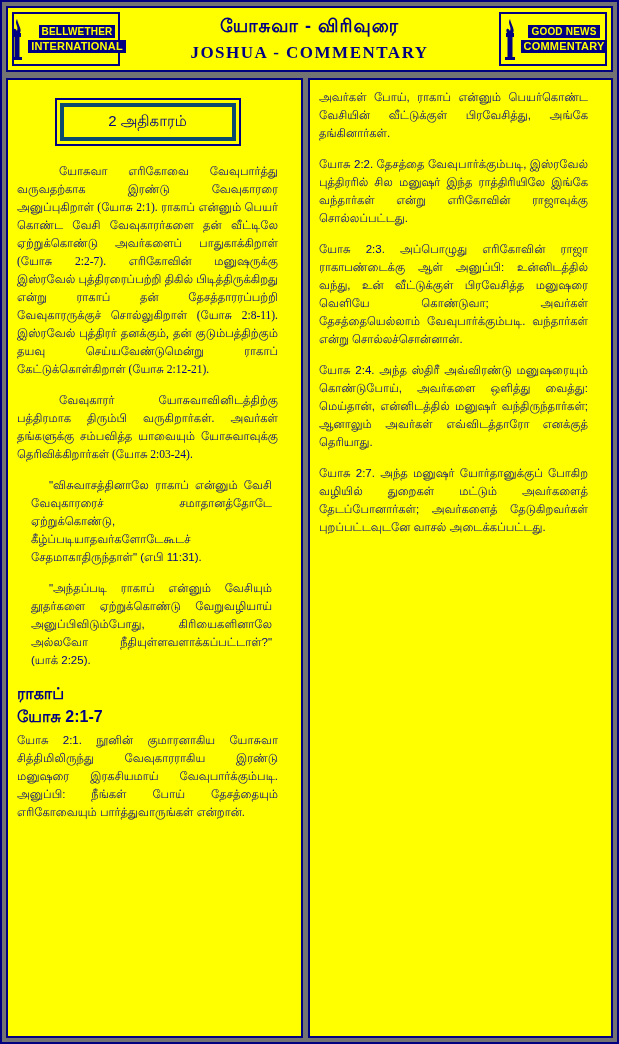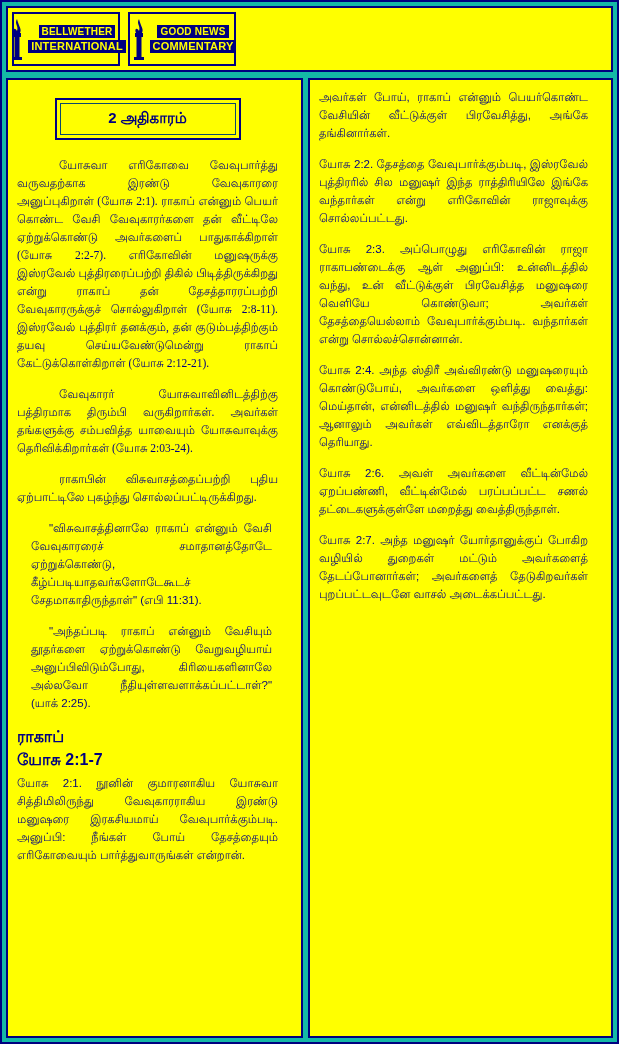--- a/index.html
+++ b/index.html
@@ -7,21 +7,21 @@
     padding: 0;
     background: #ffffff;
   }
   body {
     font-family: "Liberation Serif", serif;
   }
   .page {
     position: relative;
     width: 619px;
     height: 1044px;
-    background: #14b8a6;
+    background: #737373;
     border: 2px solid #000080;
     box-sizing: border-box;
     overflow: hidden;
   }
 
   
   .header {
     position: absolute;
     top: 4px;
     left: 4px;
@@ -132,26 +132,26 @@
 
   
   .chapter-box {
     margin: 10px auto 16px auto;
     width: 186px;
     border: 2px solid #000080;
     padding: 3px;
     box-sizing: border-box;
   }
   .chapter-box-inner {
-    border: 1px solid #0c4a6e;
+    border: 4px solid #0c4a6e;
     padding: 5px 4px;
     text-align: center;
     color: #000080;
     font-family: "Liberation Sans", sans-serif;
-    font-weight: bold;
+    font-weight: normal;
     font-size: 15px;
   }
 
   
   p.body {
     color: #000080;
     font-family: Liberation Serif, serif;
     font-size: 11.5px;
     line-height: 18px;
     text-align: justify;
@@ -203,20 +203,24 @@
             <rect x="6" y="40" width="10" height="3" fill="#000080"></rect>
           </svg>
         </div>
         <div class="logo-words">
           <div class="logo-line">BELLWETHER</div>
           <div class="logo-line small">INTERNATIONAL</div>
         </div>
       </div>
     </div>
 
+    <div class="header-titles">
+      <div class="title-ta">யோசுவா  -  விரிவுரை</div>
+      <div class="title-en">JOSHUA -  COMMENTARY</div>
+    </div>
 
     <div class="logo-box">
       <div class="logo-inner">
         <div class="logo-torch">
           <svg width="22" height="44" viewBox="0 0 22 44">
             <path d="M11 2 C8 7, 13 9, 11 14 C9 10, 6 12, 8 16 L14 16 C16 12, 13 10, 11 2 Z" fill="#000080"></path>
             <rect x="7" y="16" width="8" height="4" fill="#000080"></rect>
             <rect x="8.5" y="20" width="5" height="20" fill="#000080"></rect>
             <rect x="6" y="40" width="10" height="3" fill="#000080"></rect>
           </svg>
@@ -232,34 +236,32 @@
   <div class="columns">
 
     <div class="col col-left">
 
       <div class="chapter-box">
         <div class="chapter-box-inner">2 அதிகாரம்</div>
       </div>
 
       <p class="body">யோசுவா எரிகோவை வேவுபார்த்து வருவதற்காக இரண்டு வேவுகாரரை அனுப்புகிறாள் (யோசு 2:1). ராகாப் என்னும் பெயர் கொண்ட வேசி வேவுகாரர்களை தன் வீட்டிலே ஏற்றுக்கொண்டு அவர்களைப் பாதுகாக்கிறாள் (யோசு 2:2-7). எரிகோவின் மனுஷருக்கு இஸ்ரவேல் புத்திரரைப்பற்றி திகில் பிடித்திருக்கிறது என்று ராகாப் தன் தேசத்தாரரப்பற்றி வேவுகாரருக்குச் சொல்லுகிறாள் (யோசு 2:8-11). இஸ்ரவேல் புத்திரர் தனக்கும், தன் குடும்பத்திற்கும் தயவு செய்யவேண்டுமென்று ராகாப் கேட்டுக்கொள்கிறாள் (யோசு 2:12-21).</p>
       <p class="body">வேவுகாரர் யோசுவாவினிடத்திற்கு பத்திரமாக திரும்பி வருகிறார்கள். அவர்கள் தங்களுக்கு சம்பவித்த யாவையும் யோசுவாவுக்கு தெரிவிக்கிறார்கள் (யோசு 2:03-24).</p>
-      <p class="body">ராகாபின் விசுவாசத்தைப்பற்றி புதிய ஏற்பாட்டிலே புகழ்ந்து சொல்லப்பட்டிருக்கிறது.</p>
 
       <p class="quote">"விசுவாசத்தினாலே ராகாப் என்னும் வேசி வேவுகாரரைச் சமாதானத்தோடே ஏற்றுக்கொண்டு, கீழ்ப்படியாதவர்களோடேகூடச் சேதமாகாதிருந்தாள்" (எபி 11:31).</p>
       <p class="quote">"அந்தப்படி ராகாப் என்னும் வேசியும் தூதர்களை ஏற்றுக்கொண்டு வேறுவழியாய் அனுப்பிவிடும்போது, கிரியைகளினாலே அல்லவோ நீதியுள்ளவளாக்கப்பட்டாள்?" (யாக் 2:25).</p>
 
       <div class="heading">ராகாப்</div>
       <div class="heading tight">யோசு 2:1-7</div>
 
       <div class="verse">யோசு 2:1. நூனின் குமாரனாகிய யோசுவா சித்திமிலிருந்து வேவுகாரராகிய இரண்டு மனுஷரை இரகசியமாய் வேவுபார்க்கும்படி. அனுப்பி: நீங்கள் போய் தேசத்தையும் எரிகோவையும் பார்த்துவாருங்கள் என்றான்.</div>
     </div>
 
     <div class="col col-right">
       <div class="verse">அவர்கள் போய், ராகாப் என்னும் பெயர்கொண்ட வேசியின் வீட்டுக்குள் பிரவேசித்து, அங்கே தங்கினார்கள்.</div>
       <div class="verse">யோசு 2:2. தேசத்தை வேவுபார்க்கும்படி, இஸ்ரவேல் புத்திரரில் சில மனுஷர் இந்த ராத்திரியிலே இங்கே வந்தார்கள் என்று எரிகோவின் ராஜாவுக்கு சொல்லப்பட்டது.</div>
       <div class="verse">யோசு 2:3. அப்பொழுது எரிகோவின் ராஜா ராகாபண்டைக்கு ஆள் அனுப்பி: உன்னிடத்தில் வந்து, உன் வீட்டுக்குள் பிரவேசித்த மனுஷரை வெளியே கொண்டுவா; அவர்கள் தேசத்தையெல்லாம் வேவுபார்க்கும்படி. வந்தார்கள் என்று சொல்லச்சொன்னான்.</div>
       <div class="verse">யோசு 2:4. அந்த ஸ்திரீ அவ்விரண்டு மனுஷரையும் கொண்டுபோய், அவர்களை ஒளித்து வைத்து: மெய்தான், என்னிடத்தில் மனுஷர் வந்திருந்தார்கள்; ஆனாலும் அவர்கள் எவ்விடத்தாரோ எனக்குத் தெரியாது.</div>
-      <div class="verse">யோசு 2:6. அவள் அவர்களை வீட்டின்மேல் ஏறப்பண்ணி, வீட்டின்மேல் பரப்பப்பட்ட சணல் தட்டைகளுக்குள்ளே மறைத்து வைத்திருந்தாள்.</div>
       <div class="verse">யோசு 2:7. அந்த மனுஷர் யோர்தானுக்குப் போகிற வழியில் துறைகள் மட்டும் அவர்களைத் தேடப்போனார்கள்; அவர்களைத் தேடுகிறவர்கள் புறப்பட்டவுடனே வாசல் அடைக்கப்பட்டது.</div>
     </div>
 
   </div>
 </div>
 
 </body></html>

